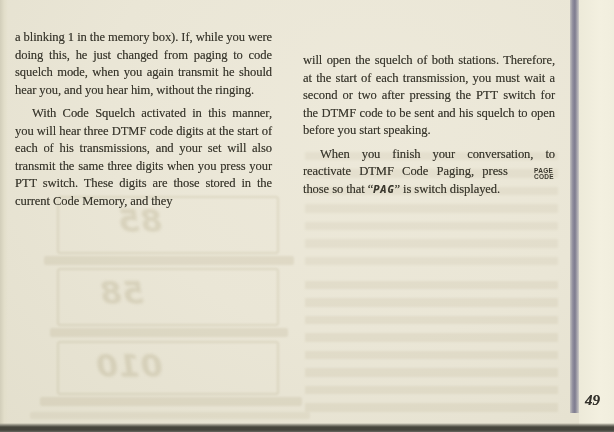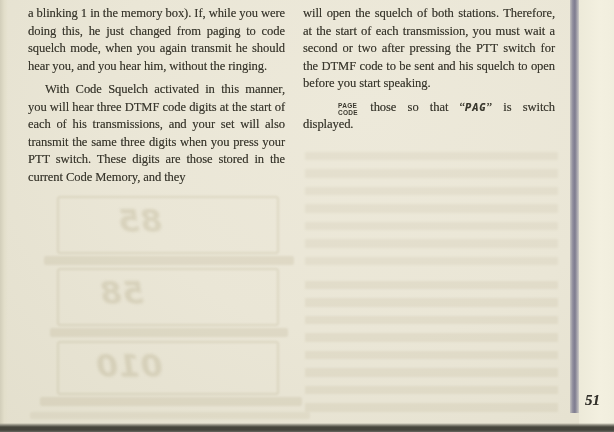--- a/index.html
+++ b/index.html
@@ -18,22 +18,22 @@
   }
   .binding-bar {
     position:absolute; left:570px; top:0; width:9px; height:413px;
     background:linear-gradient(90deg,#c3c1be 0%, #908e9d 30%, #7e7c8f 55%, #a9a7ad 80%, #cfcdc8 100%);
   }
   .bottom-edge {
     position:absolute; left:0; bottom:0; width:614px; height:9px;
     background:linear-gradient(180deg, rgba(138,136,124,0) 0px, #8d8b7e 2px, #46453c 4px, #45443c 7px, #696860 9px);
   }
   .col { position:absolute; top:5px; color:#3a382e; font-size:12.6px; line-height:17.5px; text-align:justify; letter-spacing:-0.1px; text-shadow:0 0 0.4px rgba(58,56,46,0.55); }
-  .col-left  { left:28px;  width:257px; }
-  .col-right { left:303px; width:252px; }
+  .col-left  { left:15px;  width:257px;margin-top:24px; }
+  .col-right { left:303px; width:252px;margin-top:47px; }
   .para { margin:0; }
   .para.indent { text-indent:17px; margin-top:6px; }
   .keycap {
     display:inline-block; vertical-align:-4px; text-align:left; padding:0 1px;
     font-family:"Liberation Sans","DejaVu Sans",sans-serif;
     font-weight:700; font-size:6.5px; line-height:6.5px; letter-spacing:0.3px; text-shadow:none;
   }
   .keycap span { display:block; }
   .lcd {
     font-family:"DejaVu Sans Mono","Liberation Mono",monospace;
@@ -91,21 +91,21 @@
 
   <div class="edge-left"></div>
 
   <div class="col col-left">
     <p class="para">a blinking 1 in the memory box). If, while you were doing this, he just changed from paging to code squelch mode, when you again transmit he should hear you, and you hear him, without the ringing.</p>
     <p class="para indent">With Code Squelch activated in this manner, you will hear three DTMF code digits at the start of each of his transmissions, and your set will also transmit the same three digits when you press your PTT switch. These digits are those stored in the current Code Memory, and they</p>
   </div>
 
   <div class="col col-right">
     <p class="para">will open the squelch of both stations. Therefore, at the start of each transmission, you must wait a second or two after pressing the PTT switch for the DTMF code to be sent and his squelch to open before you start speaking.</p>
-    <p class="para indent"><span class="keycap"><span>PAGE</span><span>CODE</span></span><span> those so that “</span><span class="lcd">PAG</span><span>” is switch displayed.</span></p>
+    <p class="para indent"><span>When you finish your conversation, to reactivate DTMF Code Paging, press </span><span class="keycap"><span>PAGE</span><span>CODE</span></span><span> those so that “</span><span class="lcd">PAG</span><span>” is switch displayed.</span></p>
   </div>
 
   <div class="binding-bar"></div>
   <div class="outer-strip"></div>
-  <div class="page-number">51</div>
+  <div class="page-number">49</div>
   <div class="bottom-edge"></div>
 
 </div>
 
 </body></html>

